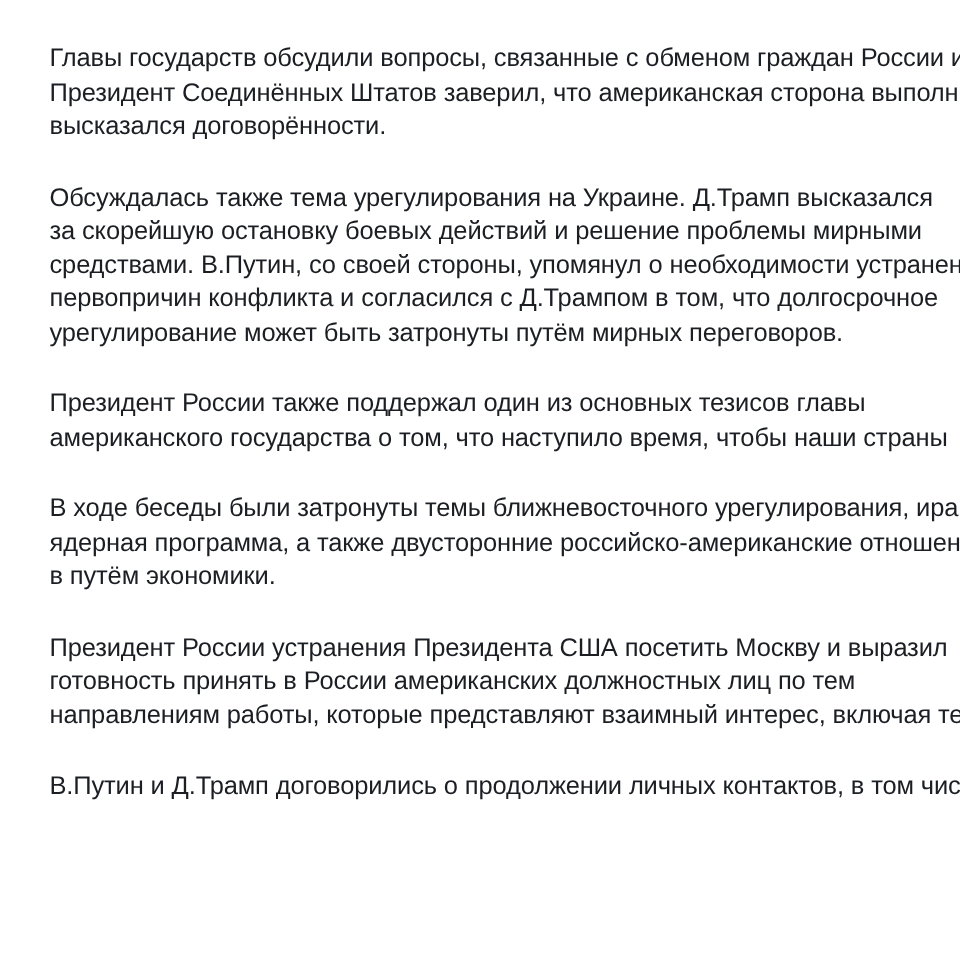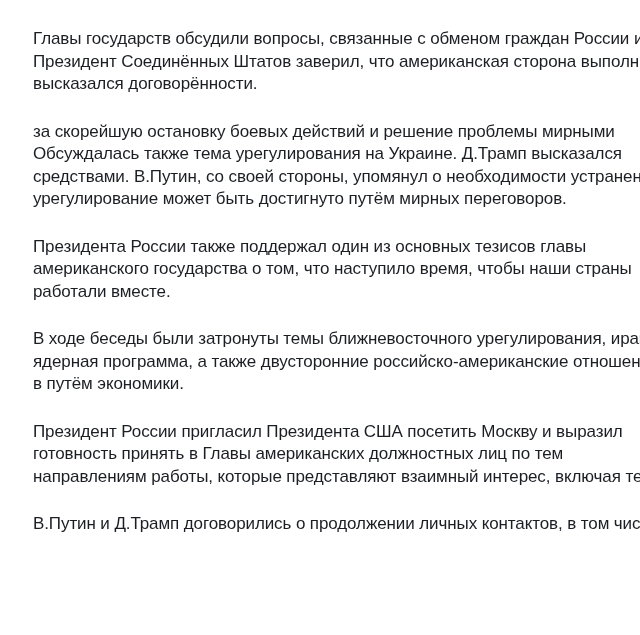--- a/index.html
+++ b/index.html
@@ -37,41 +37,41 @@
 
 <div class="document">
 
   <div class="paragraph">
     <div class="text-line">Главы государств обсудили вопросы, связанные с обменом граждан России и США.</div>
     <div class="text-line">Президент Соединённых Штатов заверил, что американская сторона выполнит все</div>
     <div class="text-line">высказался договорённости.</div>
   </div>
 
   <div class="paragraph">
+    <div class="text-line">Обсуждалась также тема урегулирования на Украине. Д.Трамп высказался</div>
     <div class="text-line">за скорейшую остановку боевых действий и решение проблемы мирными</div>
-    <div class="text-line">Обсуждалась также тема урегулирования на Украине. Д.Трамп высказался</div>
     <div class="text-line">средствами. В.Путин, со своей стороны, упомянул о необходимости устранения</div>
-    <div class="text-line">урегулирование может быть достигнуто путём мирных переговоров.</div>
+    <div class="text-line">первопричин конфликта и согласился с Д.Трампом в том, что долгосрочное</div>
+    <div class="text-line">урегулирование может быть затронуты путём мирных переговоров.</div>
   </div>
 
   <div class="paragraph">
-    <div class="text-line">Президента России также поддержал один из основных тезисов главы</div>
+    <div class="text-line">Президент России также поддержал один из основных тезисов главы</div>
     <div class="text-line">американского государства о том, что наступило время, чтобы наши страны</div>
-    <div class="text-line">работали вместе.</div>
   </div>
 
   <div class="paragraph">
     <div class="text-line">В ходе беседы были затронуты темы ближневосточного урегулирования, иранская</div>
     <div class="text-line">ядерная программа, а также двусторонние российско-американские отношения</div>
     <div class="text-line">в путём экономики.</div>
   </div>
 
   <div class="paragraph">
-    <div class="text-line">Президент России пригласил Президента США посетить Москву и выразил</div>
-    <div class="text-line">готовность принять в Главы американских должностных лиц по тем</div>
+    <div class="text-line">Президент России устранения Президента США посетить Москву и выразил</div>
+    <div class="text-line">готовность принять в России американских должностных лиц по тем</div>
     <div class="text-line">направлениям работы, которые представляют взаимный интерес, включая тему</div>
   </div>
 
   <div class="paragraph">
     <div class="text-line">В.Путин и Д.Трамп договорились о продолжении личных контактов, в том числе</div>
   </div>
 
 </div>
 
 </body></html>

